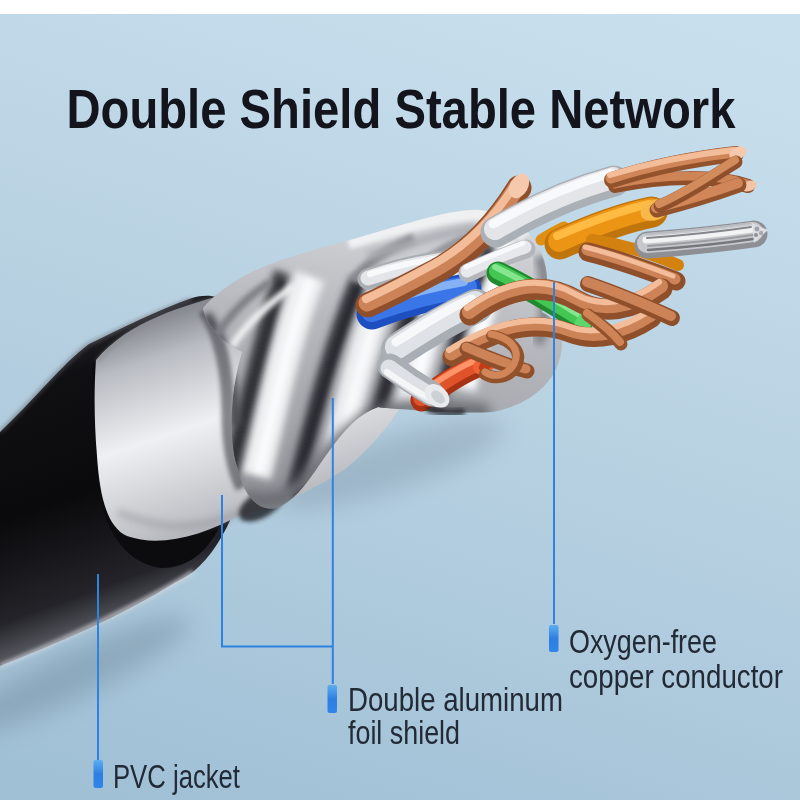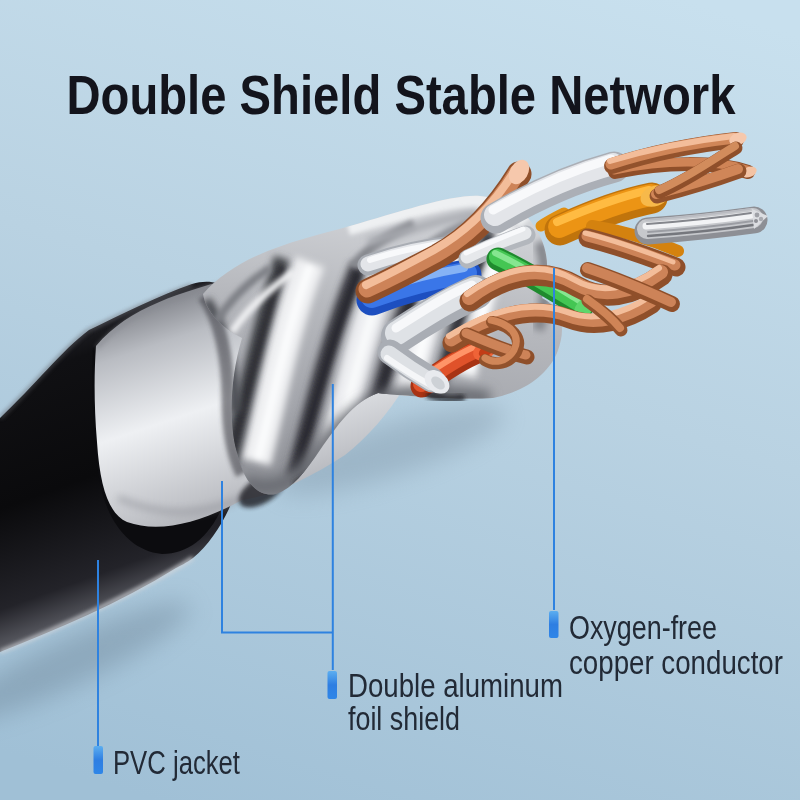--- a/index.html
+++ b/index.html
@@ -1,17 +1,17 @@
 <!DOCTYPE html>
 <html><head>
 <meta charset="utf-8">
 <style>
   html,body{margin:0;padding:0;}
   body{width:800px;height:800px;overflow:hidden;font-family:"Liberation Sans", sans-serif;}
-  #stage{position:relative;width:800px;height:692px;}
+  #stage{position:relative;width:800px;height:692px;margin-top:14px;}
   svg{position:absolute;left:0;top:0;}
 </style>
 </head>
 <body>
 <div id="stage">
 <svg width="800" height="800" viewBox="0 0 800 800">
   <defs>
     <linearGradient id="bg" x1="560" y1="-40" x2="280" y2="840" gradientUnits="userSpaceOnUse">
       <stop offset="0" stop-color="#c8e0ee"></stop>
       <stop offset="0.45" stop-color="#b9d2e2"></stop>

